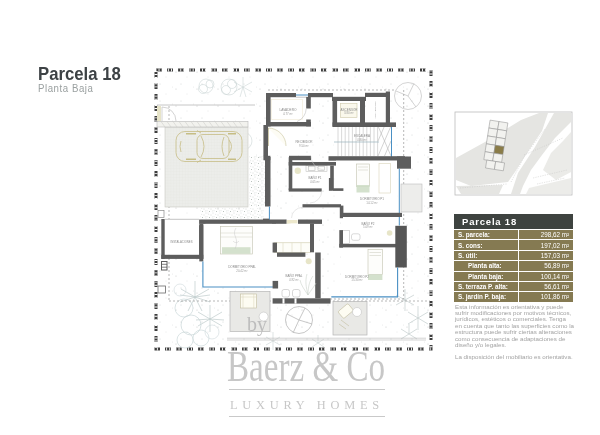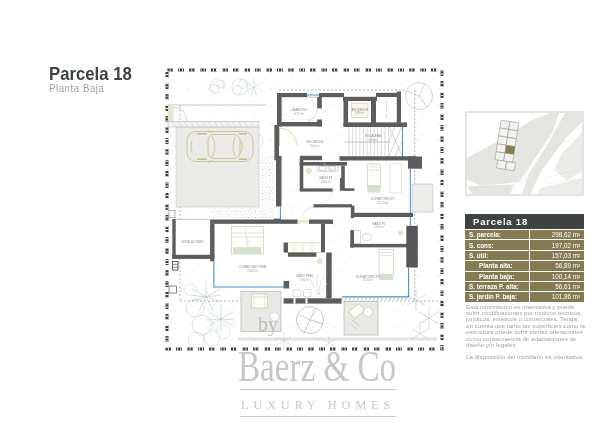--- a/index.html
+++ b/index.html
@@ -2,21 +2,21 @@
 <html><head>
 <meta charset="utf-8">
 <style>
   html,body{margin:0;padding:0;width:600px;height:435px;background:#ffffff;overflow:hidden;}
   *{box-sizing:border-box;font-family:"Liberation Sans",sans-serif;}
   .abs{position:absolute;}
 </style>
 </head>
 <body>
 
-<div class="abs" style="left:16px;top:0;width:496px;height:435px;background:#fff;">
+<div class="abs" style="left:5px;top:0;width:496px;height:435px;background:#fff;">
 
 <div class="abs" style="left:33px;top:64.5px;">
   <div style="font-size:19px;line-height:18px;font-weight:bold;color:#3d4245;letter-spacing:0px;transform:scaleX(0.88);transform-origin:left center;">Parcela 18</div>
   <div style="font-size:10.5px;line-height:10px;color:#9aa0a0;letter-spacing:0.6px;margin-top:0px;transform:scaleX(0.92);transform-origin:left center;">Planta Baja</div>
 </div>
 
 <svg class="abs" style="left:0;top:0;" width="600" height="435" viewBox="0 0 600 435" xmlns="http://www.w3.org/2000/svg">
 <defs>
   <pattern id="speck" width="21" height="17" patternUnits="userSpaceOnUse">
     <circle cx="3" cy="4" r="0.55" fill="#b9bfbf"></circle>

